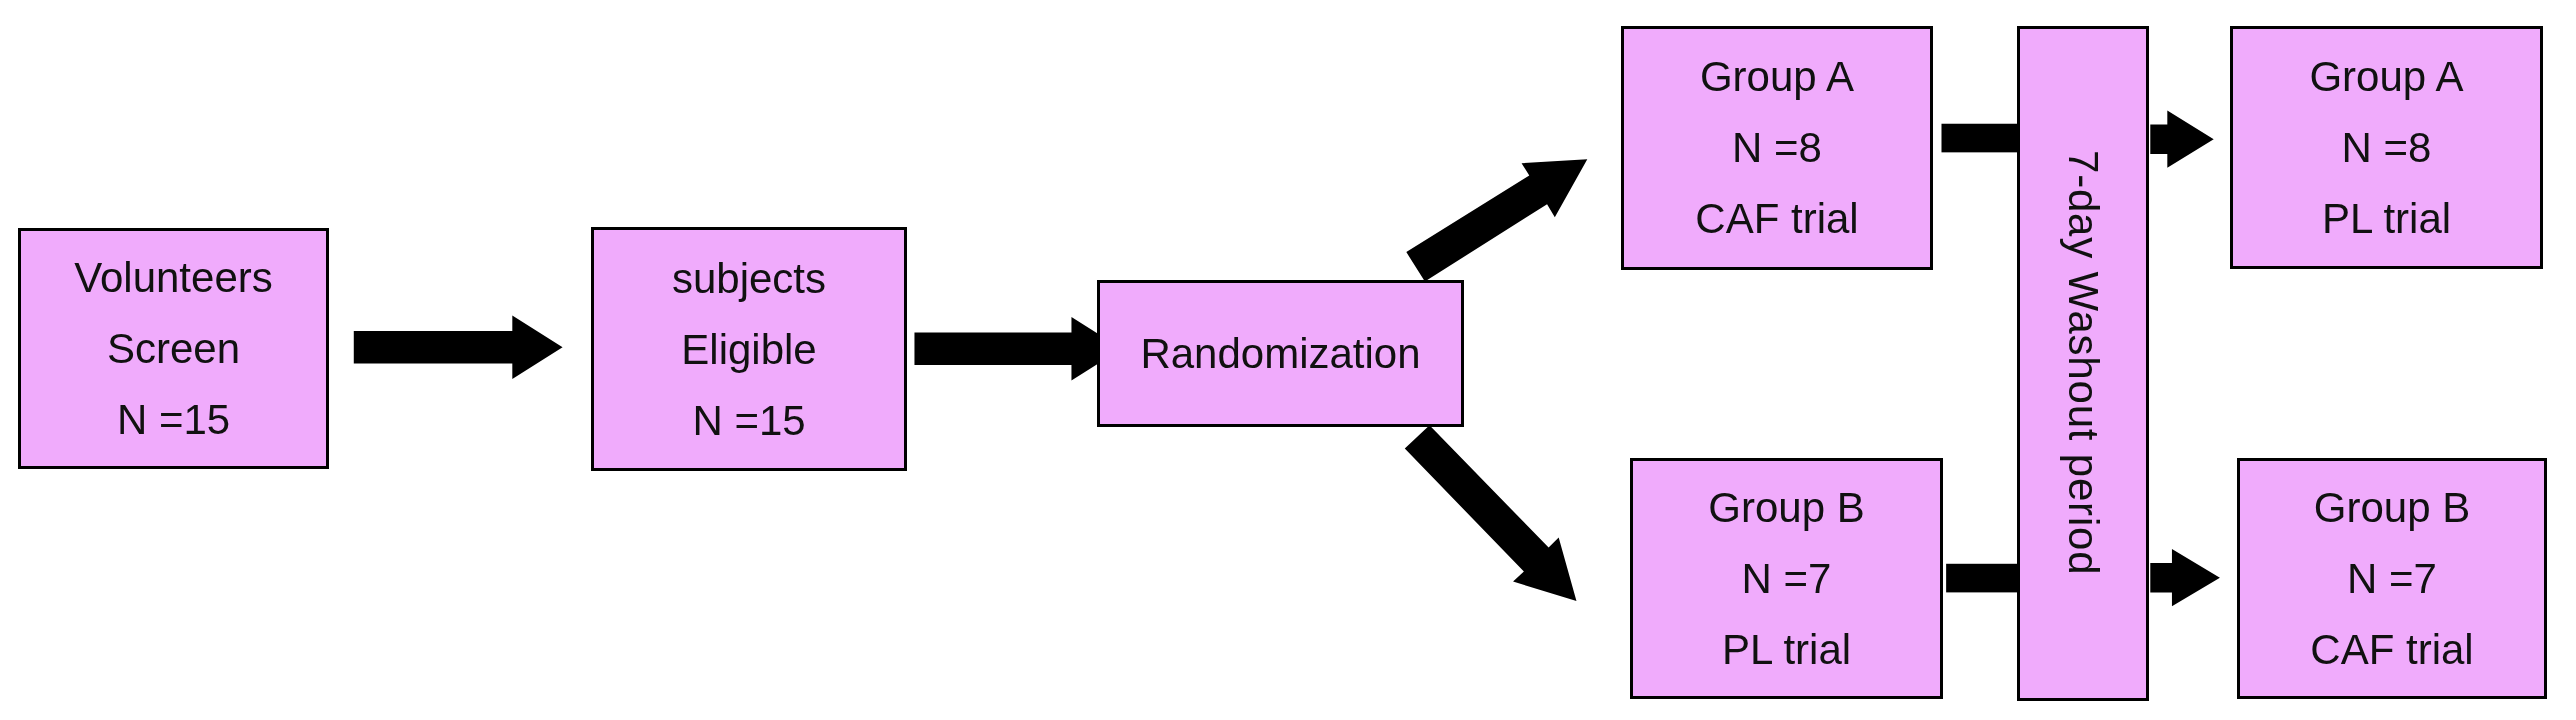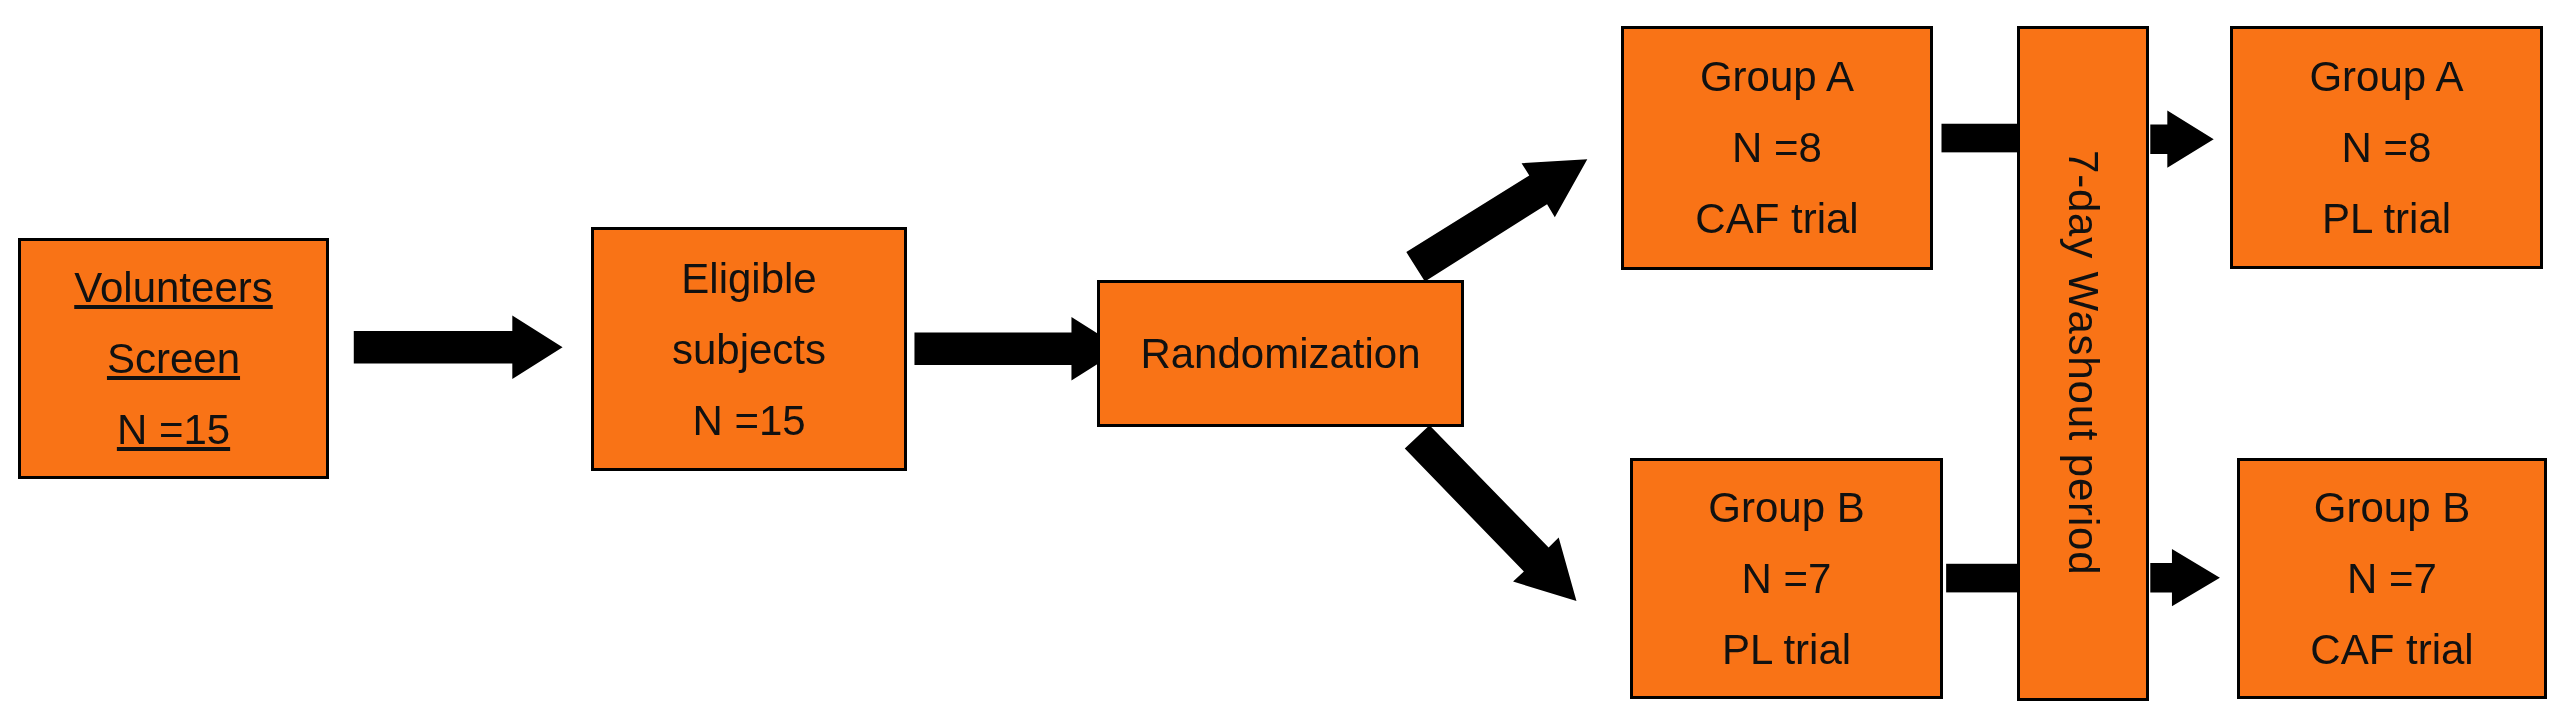--- a/index.html
+++ b/index.html
@@ -9,33 +9,33 @@
     height: 720px;
     background: #ffffff;
     font-family: "Liberation Sans", sans-serif;
     color: #111111;
     overflow: hidden;
   }
   .fbox {
     position: absolute;
     box-sizing: border-box;
     border: 3.9px solid #000000;
-    background: #f97316;
+    background: #f0abfc;
     display: flex;
     flex-direction: column;
     align-items: center;
     justify-content: center;
     text-align: center;
     font-size: 42px;
     line-height: 71px;
     z-index: 2;
   }
   .fbox span { display: block; white-space: nowrap; }
 
-  #box-volunteers   { left: 18px;   top: 238px; width: 311px; height: 241px; text-decoration: underline; }
+  #box-volunteers   { left: 18px;   top: 228px; width: 311px; height: 241px; }
   #box-eligible     { left: 591px;  top: 227px; width: 316px; height: 244px; }
   #box-randomization{ left: 1097px; top: 280px; width: 367px; height: 147px; }
   #box-group-a-caf  { left: 1621px; top: 25.5px;  width: 312px; height: 244px; }
   #box-group-b-pl   { left: 1630px; top: 458px; width: 313px; height: 241px; }
   #box-washout      { left: 2017px; top: 25.5px;  width: 132px; height: 675px; border-width: 3.1px; z-index: 3; }
   #box-group-a-pl   { left: 2230px; top: 25.5px;  width: 313px; height: 243px; }
   #box-group-b-caf  { left: 2237px; top: 458px; width: 310px; height: 241px; }
 
   #box-washout .vertical-label {
     writing-mode: vertical-rl;
@@ -78,22 +78,22 @@
     <polygon class="arrow" points="2780,728 2808,728 2808,710 2870,747 2808,784 2808,766 2780,766"></polygon>
   </svg>
 
   <div class="fbox" id="box-volunteers">
     <span>Volunteers</span>
     <span>Screen</span>
     <span>N =15</span>
   </div>
 
   <div class="fbox" id="box-eligible">
+    <span>subjects</span>
     <span>Eligible</span>
-    <span>subjects</span>
     <span>N =15</span>
   </div>
 
   <div class="fbox" id="box-randomization">
     <span>Randomization</span>
   </div>
 
   <div class="fbox" id="box-group-a-caf">
     <span>Group A</span>
     <span>N =8</span>

